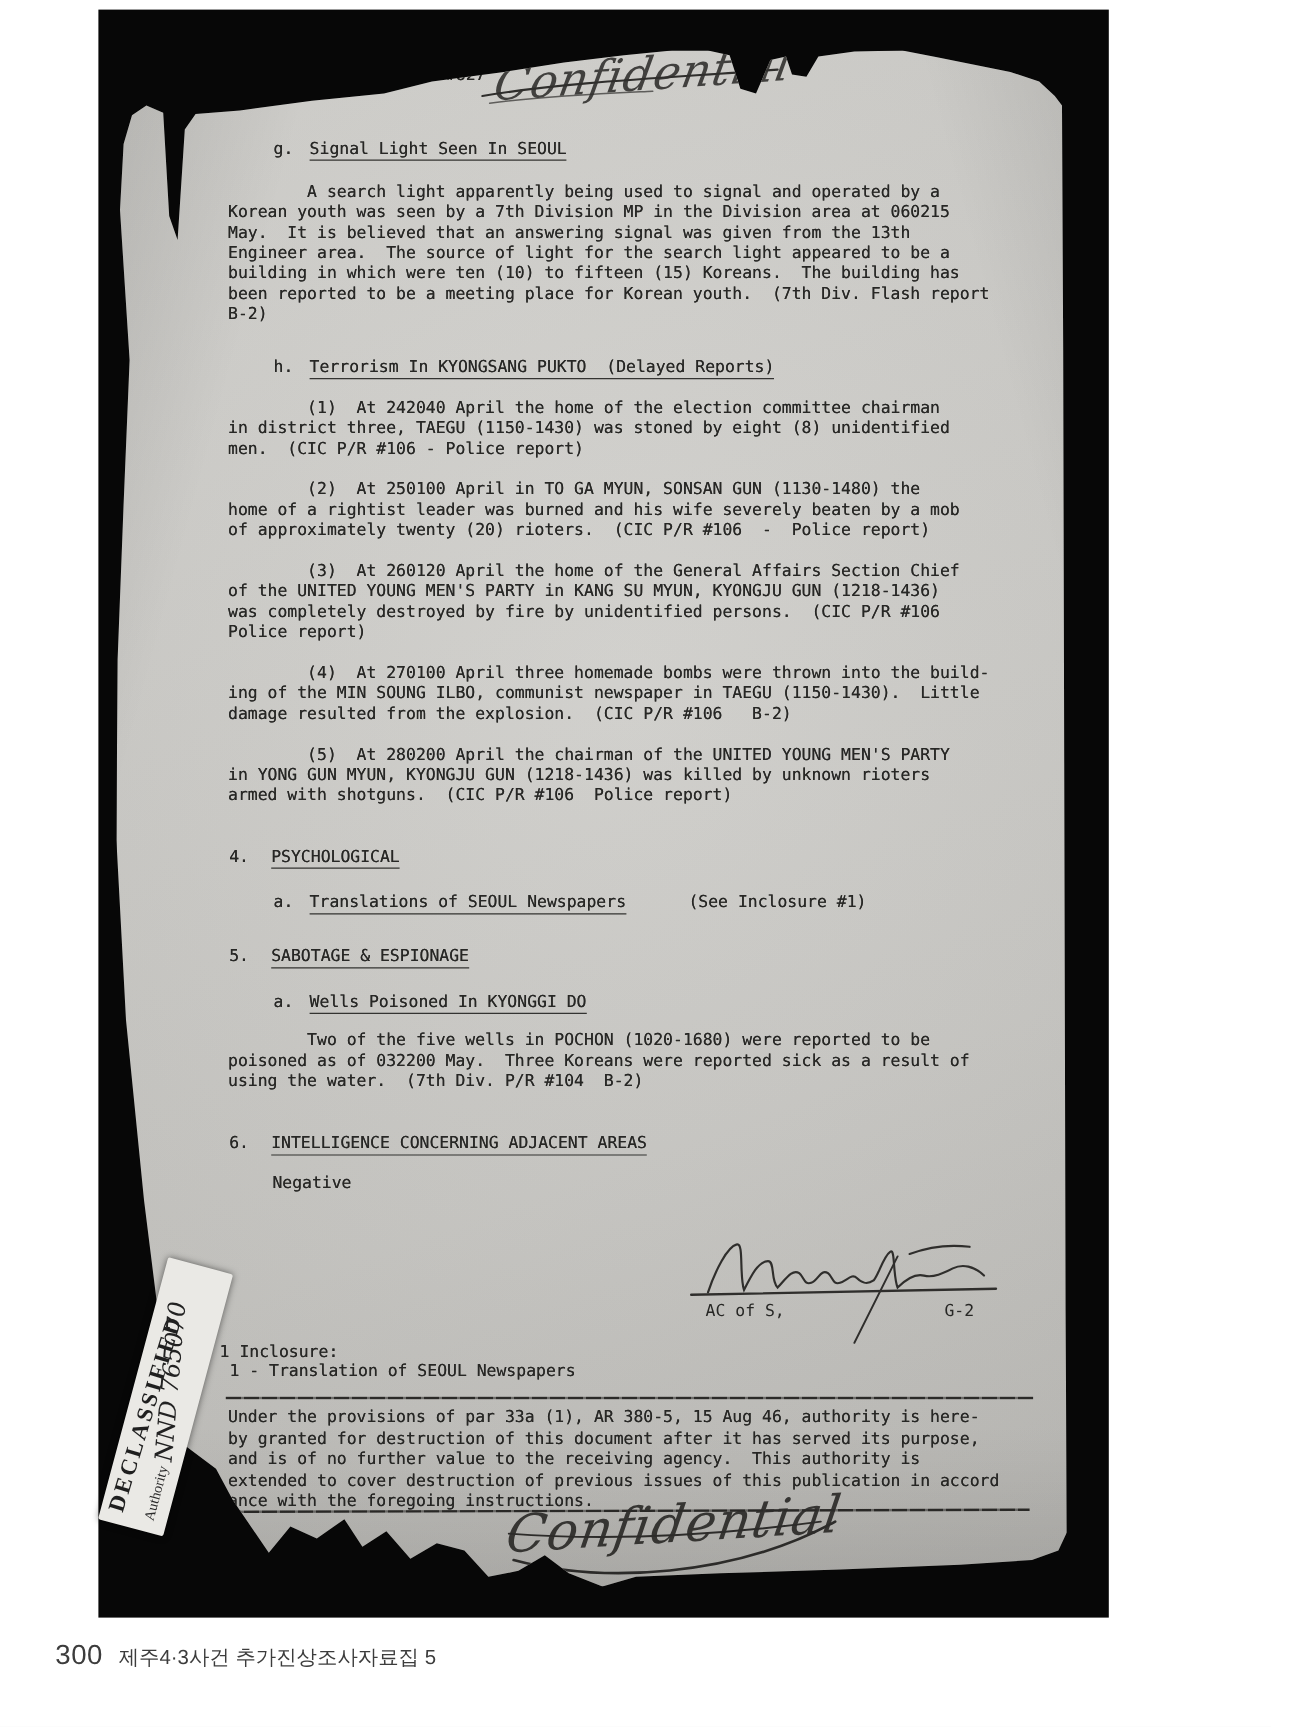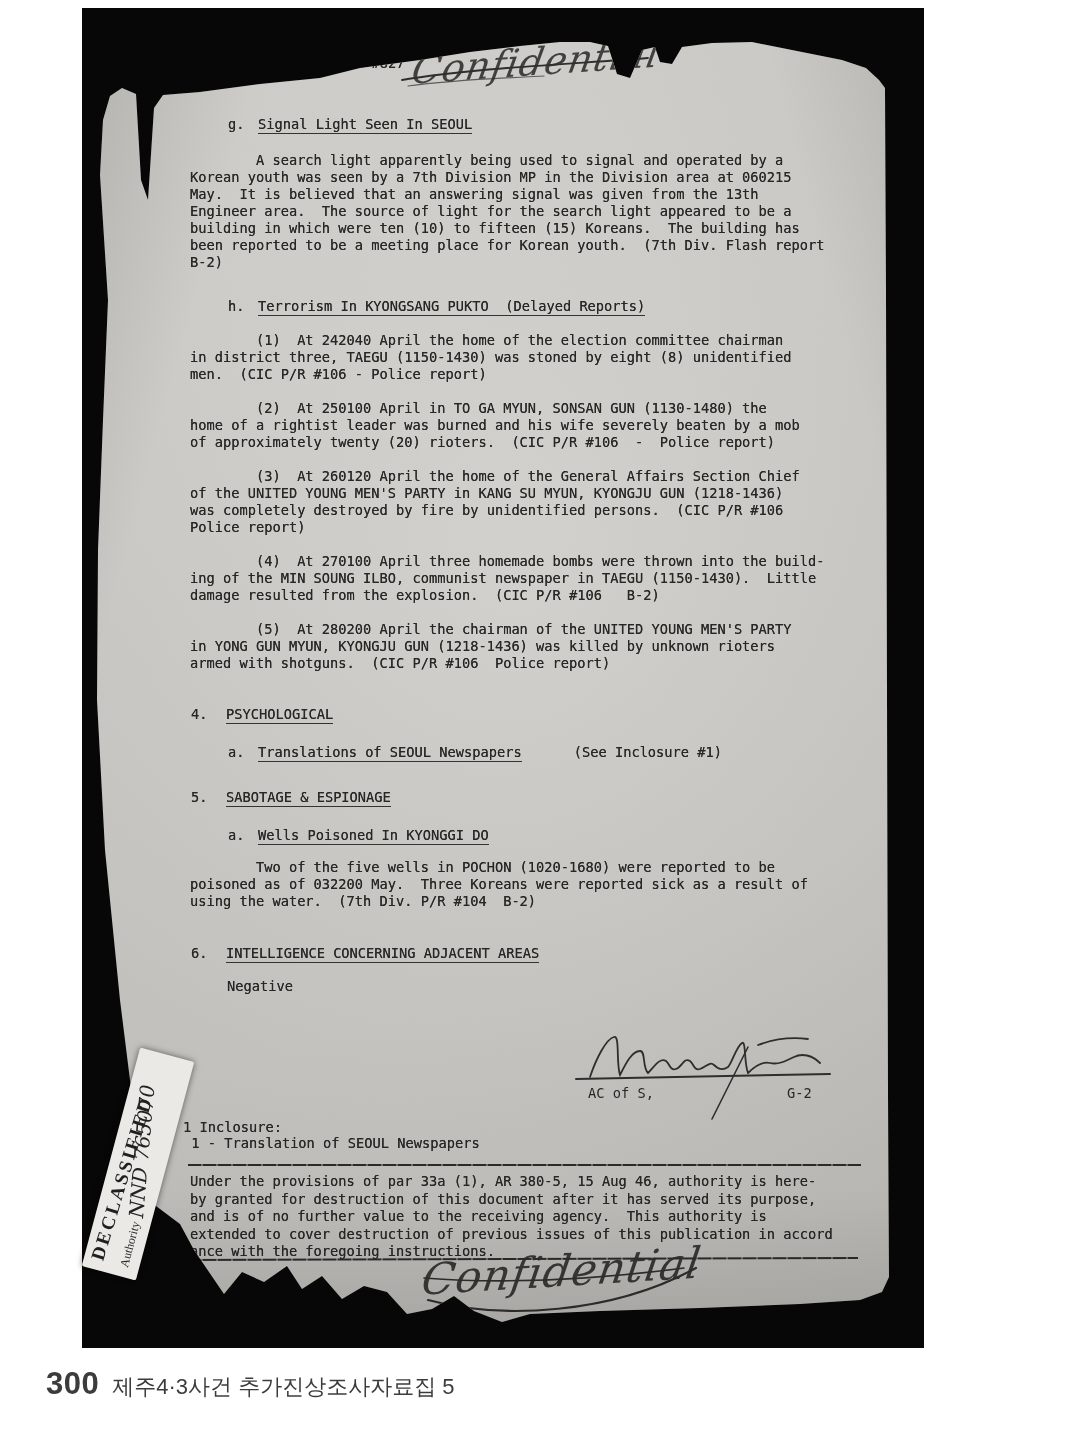--- a/index.html
+++ b/index.html
@@ -71,22 +71,22 @@
     letter-spacing:2.5px; color:#1f1f1f; transform:rotate(2deg); white-space:nowrap; }
   .stamp-row { display:flex; align-items:baseline; margin-top:-2px; }
   .stamp-auth { font-family:"Liberation Serif", serif; font-size:12px; color:#2a2a2a; }
   .stamp-hand { font-family:"DejaVu Serif", serif; font-style:italic; font-size:20px;
     color:#222; transform:rotate(-10deg) translate(4px,-9px); white-space:nowrap; }
 
   .sig-text { position:absolute; font-family:"DejaVu Sans Mono", monospace;
     font-size:13.7px; color:var(--ink); white-space:pre; }
 
   .caption { position:absolute; left:46px; top:1366px; display:flex; align-items:baseline; }
-  .caption-num { font-size:31px; font-weight:bold; color:var(--caption); letter-spacing:.5px; }
-  .caption-title { font-size:22px; margin-left:13px; color:var(--caption); }
+  .caption-num { font-size:23px; font-weight:normal; color:var(--caption); letter-spacing:.5px; }
+  .caption-title { font-size:17px; margin-left:13px; color:var(--caption); }
 </style>
 </head>
 <body>
 
 <div class="page">
   <div class="scan">
     <div class="paper">
 
       <div class="typed" style="left:133px; top:47px;">XXIV CORPS G-2 P/R #827</div>
 

